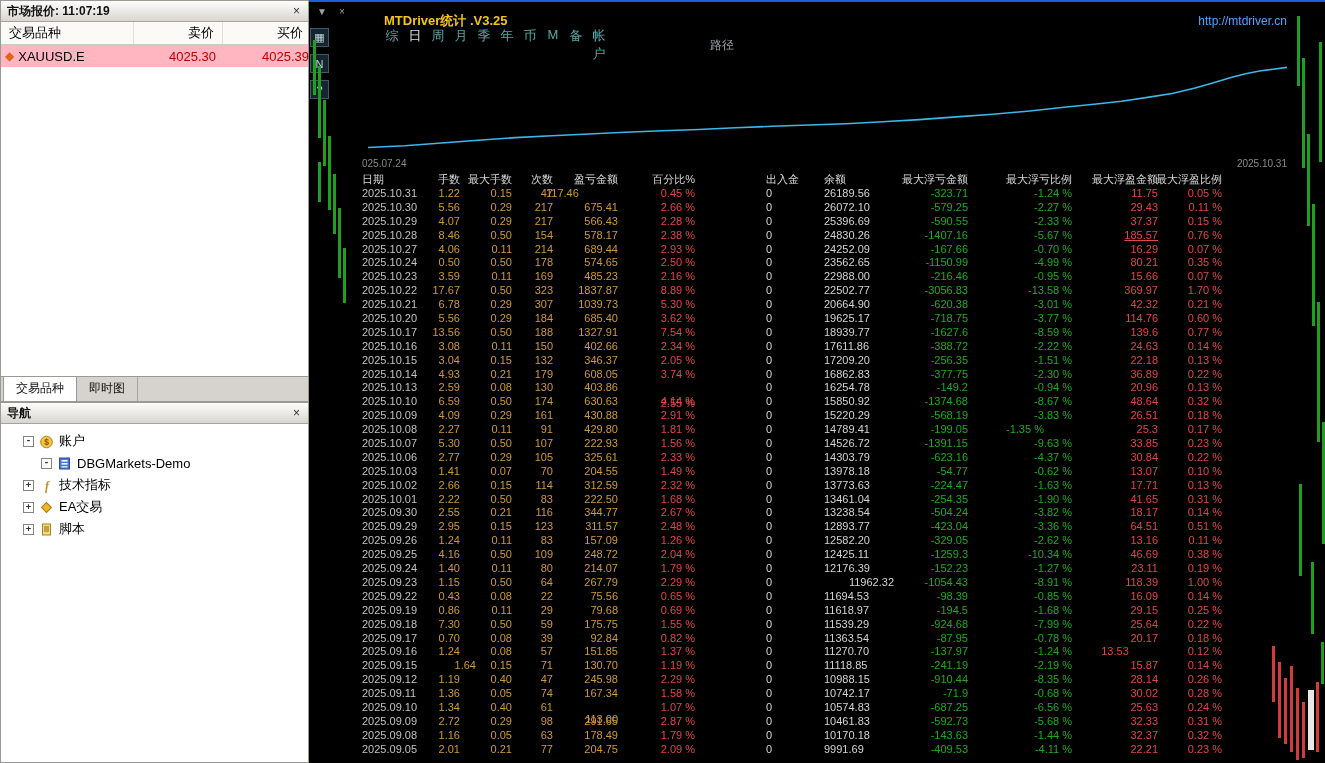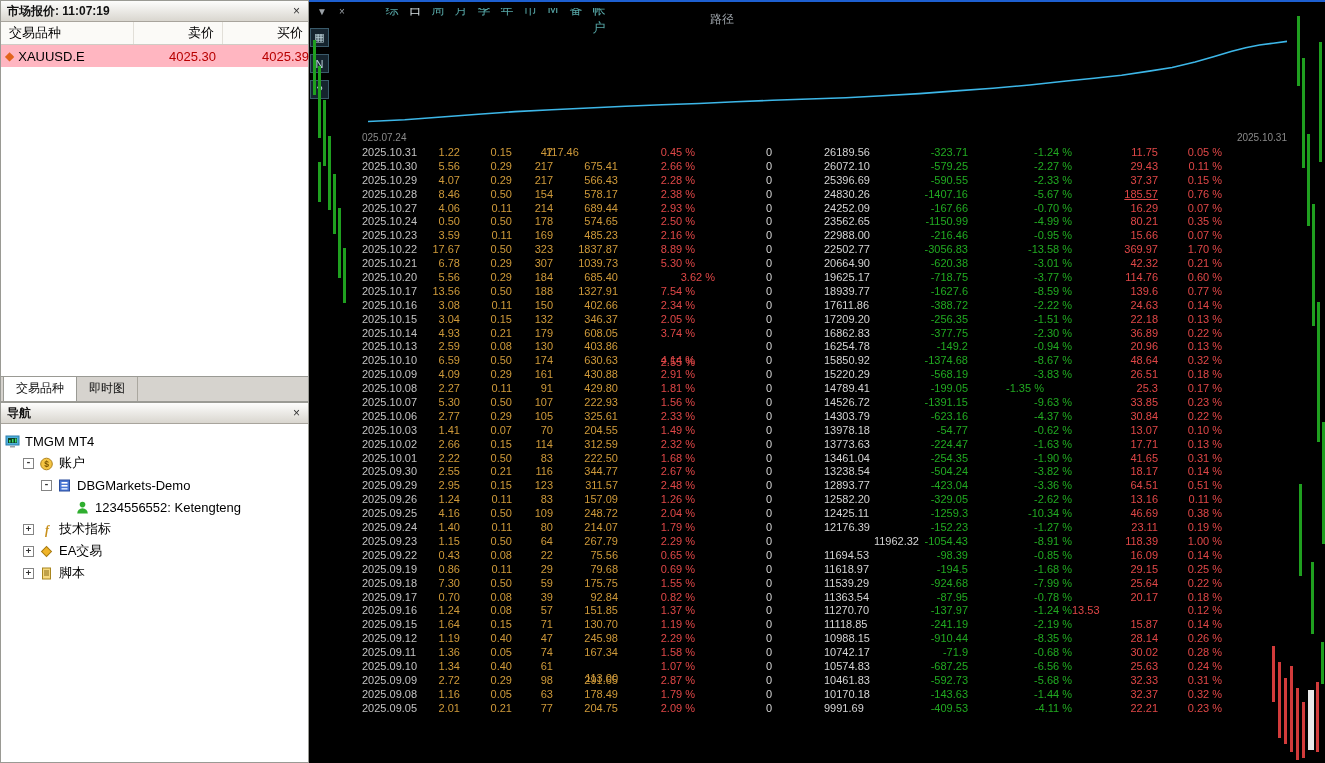--- a/index.html
+++ b/index.html
@@ -102,33 +102,20 @@
       <span class="tab inactive">即时图</span>
     </div>
   </div>
 
   <div class="mt-window" id="navigator">
     <div class="titlebar">
       <span>导航</span>
       <span class="close-btn">×</span>
     </div>
     <div class="nav-body" id="nav-tree">
-        <div class="tree-row" style="padding-left: 4px;">
-          <span class="tree-icon">
-            <svg width="15" height="15">
-              <rect x="1" y="2" width="13" height="9" fill="#4fb0dd" stroke="#2a7cab"></rect>
-              <rect x="3" y="4" width="9" height="5" fill="#0d3f22"></rect>
-              <rect x="4" y="6" width="1.5" height="2.5" fill="#3ddc6a"></rect>
-              <rect x="7" y="5" width="1.5" height="3.5" fill="#3ddc6a"></rect>
-              <rect x="10" y="4.5" width="1.5" height="4" fill="#3ddc6a"></rect>
-              <rect x="5" y="12" width="5" height="1.5" fill="#9aa0a6"></rect>
-            </svg>
-          </span>
-          <span>TMGM MT4</span>
-        </div>
         <div class="tree-row" style="padding-left: 22px;">
           <span class="expander">-</span>
           <span class="tree-icon">
             <svg width="15" height="15">
               <circle cx="7.5" cy="8" r="5.8" fill="#f4c443" stroke="#b0821a"></circle>
               <text x="7.5" y="11" font-size="8.5" text-anchor="middle" fill="#7a5400" font-weight="bold">$</text>
             </svg>
           </span>
           <span>账户</span>
         </div>
@@ -136,30 +123,20 @@
           <span class="expander">-</span>
           <span class="tree-icon">
             <svg width="15" height="15">
               <rect x="2.5" y="2" width="10" height="11" fill="#4a77d4" stroke="#2a4d9c"></rect>
               <rect x="4.5" y="4" width="6" height="1.6" fill="#fff"></rect>
               <rect x="4.5" y="7" width="6" height="1.6" fill="#fff"></rect>
               <rect x="4.5" y="10" width="6" height="1.6" fill="#cfe0ff"></rect>
             </svg>
           </span>
           <span>DBGMarkets-Demo</span>
-        </div>
-        <div class="tree-row" style="padding-left: 58px;">
-          <span class="expander ph"></span>
-          <span class="tree-icon">
-            <svg width="15" height="15">
-              <circle cx="7.5" cy="4.6" r="2.8" fill="#2fae2f"></circle>
-              <path d="M2.2 13.5 a5.3 5.3 0 0 1 10.6 0 Z" fill="#2fae2f"></path>
-            </svg>
-          </span>
-          <span>1234556552: Ketengteng</span>
         </div>
         <div class="tree-row" style="padding-left: 22px;">
           <span class="expander">+</span>
           <span class="tree-icon">
             <svg width="15" height="15">
               <text x="8" y="12" font-size="12" font-style="italic" text-anchor="middle" fill="#c8901c" font-family="'Liberation Serif',serif" font-weight="bold">f</text>
             </svg>
           </span>
           <span>技术指标</span>
         </div>
@@ -221,20 +198,24 @@
       <div class="candle" style="left: 975px; top: 676px; height: 66px; background: rgb(210, 59, 59);"></div>
       <div class="candle" style="left: 981px; top: 664px; height: 86px; background: rgb(210, 59, 59);"></div>
       <div class="candle" style="left: 987px; top: 686px; height: 72px; background: rgb(210, 59, 59);"></div>
       <div class="candle" style="left: 993px; top: 700px; height: 56px; background: rgb(210, 59, 59);"></div>
       <div class="candle" style="left: 999px; top: 688px; height: 60px; background: rgb(232, 232, 232); width: 6px;"></div>
       <div class="candle" style="left: 1007px; top: 680px; height: 70px; background: rgb(210, 59, 59);"></div>
       <div class="candle" style="left: 1012px; top: 640px; height: 42px; background: rgb(31, 159, 31);"></div>
     </div>
 
   <div class="mtd-panel">
+    <div class="mtd-header">
+      <span class="mtd-title">MTDriver统计 .V3.25</span>
+      <a class="mtd-url">http://mtdriver.cn</a>
+    </div>
     <div class="mtd-toolbar">
       <span id="mtd-tools" style="display:flex;">
           <span class="mtd-tool">综</span>
           <span class="mtd-tool active">日</span>
           <span class="mtd-tool">周</span>
           <span class="mtd-tool">月</span>
           <span class="mtd-tool">季</span>
           <span class="mtd-tool">年</span>
           <span class="mtd-tool">币</span>
           <span class="mtd-tool">M</span>
@@ -246,20 +227,34 @@
     <div class="mtd-chart">
       <svg id="equity-svg" viewBox="0 0 1000 100" preserveAspectRatio="none">
           <polyline points="0.0,91.5 40.0,89.7 80.0,87.0 120.0,84.3 160.0,81.6 200.0,79.8 240.0,78.0 280.0,76.2 320.0,74.8 360.0,73.5 400.0,71.7 440.0,70.3 480.0,69.0 520.0,67.7 560.0,65.8 600.0,63.6 640.0,60.9 680.0,58.2 720.0,55.0 760.0,51.0 790.0,48.3 820.0,45.2 850.0,41.1 875.0,37.5 900.0,32.1 920.0,26.7 940.0,21.3 955.0,17.7 970.0,15.0 985.0,13.2 1000.0,11.4" fill="none" stroke="#3db7e8" stroke-width="1.6" vector-effect="non-scaling-stroke"></polyline>
         </svg>
     </div>
     <div class="mtd-dates">
       <span>025.07.24</span>
       <span>2025.10.31</span>
     </div>
     <div class="mtd-table" id="mtd-table">
+        <div class="trow thead">
+          <span class="tcell" style="left: 2px; width: 74px; text-align: left;">日期</span>
+          <span class="tcell" style="left: 30px; width: 70px; text-align: right;">手数</span>
+          <span class="tcell" style="left: 90px; width: 62px; text-align: right;">最大手数</span>
+          <span class="tcell" style="left: 145px; width: 48px; text-align: right;">次数</span>
+          <span class="tcell" style="left: 186px; width: 72px; text-align: right;">盈亏金额</span>
+          <span class="tcell" style="left: 252px; width: 83px; text-align: right;">百分比%</span>
+          <span class="tcell" style="left: 406px; width: 50px; text-align: left;">出入金</span>
+          <span class="tcell" style="left: 464px; width: 95px; text-align: left;">余额</span>
+          <span class="tcell" style="left: 515px; width: 93px; text-align: right;">最大浮亏金额</span>
+          <span class="tcell" style="left: 618px; width: 94px; text-align: right;">最大浮亏比例</span>
+          <span class="tcell" style="left: 712px; width: 86px; text-align: right;">最大浮盈金额</span>
+          <span class="tcell" style="left: 782px; width: 80px; text-align: right;">最大浮盈比例</span>
+        </div>
         <div class="trow">
           <span class="tcell c-date" style="left: 2px; width: 74px; text-align: left;">2025.10.31</span>
           <span class="tcell c-gold" style="left: 30px; width: 70px; text-align: right;">1.22</span>
           <span class="tcell c-gold" style="left: 90px; width: 62px; text-align: right;">0.15</span>
           <span class="tcell c-gold" style="left: 145px; width: 48px; text-align: right;">47</span>
           <span class="tcell c-gold" style="left: 186px; width: 72px; text-align: left;">117.46</span>
           <span class="tcell c-red" style="left: 252px; width: 83px; text-align: right;">0.45 %</span>
           <span class="tcell c-white" style="left: 406px; width: 50px; text-align: left;">0</span>
           <span class="tcell c-white" style="left: 464px; width: 95px; text-align: left;">26189.56</span>
           <span class="tcell c-green" style="left: 515px; width: 93px; text-align: right;">-323.71</span>
@@ -378,21 +373,21 @@
           <span class="tcell c-green" style="left: 618px; width: 94px; text-align: right;">-3.01 %</span>
           <span class="tcell c-red" style="left: 712px; width: 86px; text-align: right;">42.32</span>
           <span class="tcell c-red" style="left: 782px; width: 80px; text-align: right;">0.21 %</span>
         </div>
         <div class="trow">
           <span class="tcell c-date" style="left: 2px; width: 74px; text-align: left;">2025.10.20</span>
           <span class="tcell c-gold" style="left: 30px; width: 70px; text-align: right;">5.56</span>
           <span class="tcell c-gold" style="left: 90px; width: 62px; text-align: right;">0.29</span>
           <span class="tcell c-gold" style="left: 145px; width: 48px; text-align: right;">184</span>
           <span class="tcell c-gold" style="left: 186px; width: 72px; text-align: right;">685.40</span>
-          <span class="tcell c-red" style="left: 252px; width: 83px; text-align: right; padding-left: 20px;">3.62 %</span>
+          <span class="tcell c-red" style="left: 252px; width: 83px; text-align: right;">3.62 %</span>
           <span class="tcell c-white" style="left: 406px; width: 50px; text-align: left;">0</span>
           <span class="tcell c-white" style="left: 464px; width: 95px; text-align: left;">19625.17</span>
           <span class="tcell c-green" style="left: 515px; width: 93px; text-align: right;">-718.75</span>
           <span class="tcell c-green" style="left: 618px; width: 94px; text-align: right;">-3.77 %</span>
           <span class="tcell c-red" style="left: 712px; width: 86px; text-align: right;">114.76</span>
           <span class="tcell c-red" style="left: 782px; width: 80px; text-align: right;">0.60 %</span>
         </div>
         <div class="trow">
           <span class="tcell c-date" style="left: 2px; width: 74px; text-align: left;">2025.10.17</span>
           <span class="tcell c-gold" style="left: 30px; width: 70px; text-align: right;">13.56</span>
@@ -646,21 +641,21 @@
           <span class="tcell c-red" style="left: 782px; width: 80px; text-align: right;">0.19 %</span>
         </div>
         <div class="trow">
           <span class="tcell c-date" style="left: 2px; width: 74px; text-align: left;">2025.09.23</span>
           <span class="tcell c-gold" style="left: 30px; width: 70px; text-align: right;">1.15</span>
           <span class="tcell c-gold" style="left: 90px; width: 62px; text-align: right;">0.50</span>
           <span class="tcell c-gold" style="left: 145px; width: 48px; text-align: right;">64</span>
           <span class="tcell c-gold" style="left: 186px; width: 72px; text-align: right;">267.79</span>
           <span class="tcell c-red" style="left: 252px; width: 83px; text-align: right;">2.29 %</span>
           <span class="tcell c-white" style="left: 406px; width: 50px; text-align: left;">0</span>
-          <span class="tcell c-white" style="left: 464px; width: 95px; text-align: right;">11962.32</span>
+          <span class="tcell c-white" style="left: 464px; width: 95px; text-align: center;">11962.32</span>
           <span class="tcell c-green" style="left: 515px; width: 93px; text-align: right;">-1054.43</span>
           <span class="tcell c-green" style="left: 618px; width: 94px; text-align: right;">-8.91 %</span>
           <span class="tcell c-red" style="left: 712px; width: 86px; text-align: right;">118.39</span>
           <span class="tcell c-red" style="left: 782px; width: 80px; text-align: right;">1.00 %</span>
         </div>
         <div class="trow">
           <span class="tcell c-date" style="left: 2px; width: 74px; text-align: left;">2025.09.22</span>
           <span class="tcell c-gold" style="left: 30px; width: 70px; text-align: right;">0.43</span>
           <span class="tcell c-gold" style="left: 90px; width: 62px; text-align: right;">0.08</span>
           <span class="tcell c-gold" style="left: 145px; width: 48px; text-align: right;">22</span>
@@ -719,26 +714,26 @@
           <span class="tcell c-date" style="left: 2px; width: 74px; text-align: left;">2025.09.16</span>
           <span class="tcell c-gold" style="left: 30px; width: 70px; text-align: right;">1.24</span>
           <span class="tcell c-gold" style="left: 90px; width: 62px; text-align: right;">0.08</span>
           <span class="tcell c-gold" style="left: 145px; width: 48px; text-align: right;">57</span>
           <span class="tcell c-gold" style="left: 186px; width: 72px; text-align: right;">151.85</span>
           <span class="tcell c-red" style="left: 252px; width: 83px; text-align: right;">1.37 %</span>
           <span class="tcell c-white" style="left: 406px; width: 50px; text-align: left;">0</span>
           <span class="tcell c-white" style="left: 464px; width: 95px; text-align: left;">11270.70</span>
           <span class="tcell c-green" style="left: 515px; width: 93px; text-align: right;">-137.97</span>
           <span class="tcell c-green" style="left: 618px; width: 94px; text-align: right;">-1.24 %</span>
-          <span class="tcell c-red" style="left: 712px; width: 86px; text-align: left;">13.53</span>
+          <span class="tcell c-red" style="left: 712px; width: 86px; text-align: center;">13.53</span>
           <span class="tcell c-red" style="left: 782px; width: 80px; text-align: right;">0.12 %</span>
         </div>
         <div class="trow">
           <span class="tcell c-date" style="left: 2px; width: 74px; text-align: left;">2025.09.15</span>
-          <span class="tcell c-gold" style="left: 30px; width: 70px; text-align: right;">1.64</span>
+          <span class="tcell c-gold" style="left: 30px; width: 70px; text-align: right; padding-left: 16px;">1.64</span>
           <span class="tcell c-gold" style="left: 90px; width: 62px; text-align: right;">0.15</span>
           <span class="tcell c-gold" style="left: 145px; width: 48px; text-align: right;">71</span>
           <span class="tcell c-gold" style="left: 186px; width: 72px; text-align: right;">130.70</span>
           <span class="tcell c-red" style="left: 252px; width: 83px; text-align: right;">1.19 %</span>
           <span class="tcell c-white" style="left: 406px; width: 50px; text-align: left;">0</span>
           <span class="tcell c-white" style="left: 464px; width: 95px; text-align: left;">11118.85</span>
           <span class="tcell c-green" style="left: 515px; width: 93px; text-align: right;">-241.19</span>
           <span class="tcell c-green" style="left: 618px; width: 94px; text-align: right;">-2.19 %</span>
           <span class="tcell c-red" style="left: 712px; width: 86px; text-align: right;">15.87</span>
           <span class="tcell c-red" style="left: 782px; width: 80px; text-align: right;">0.14 %</span>

